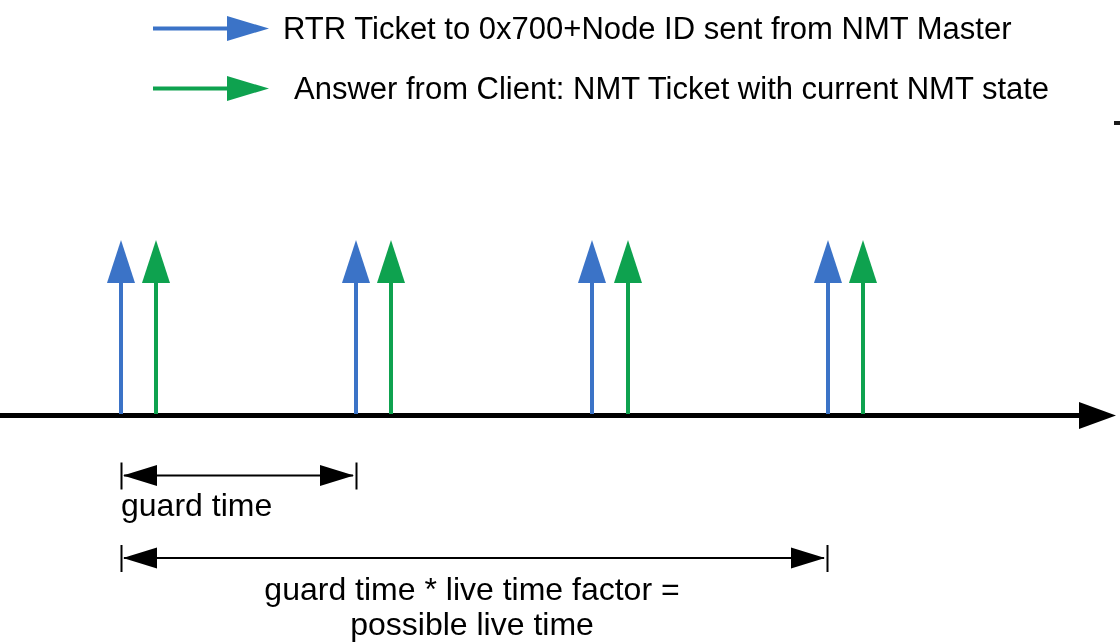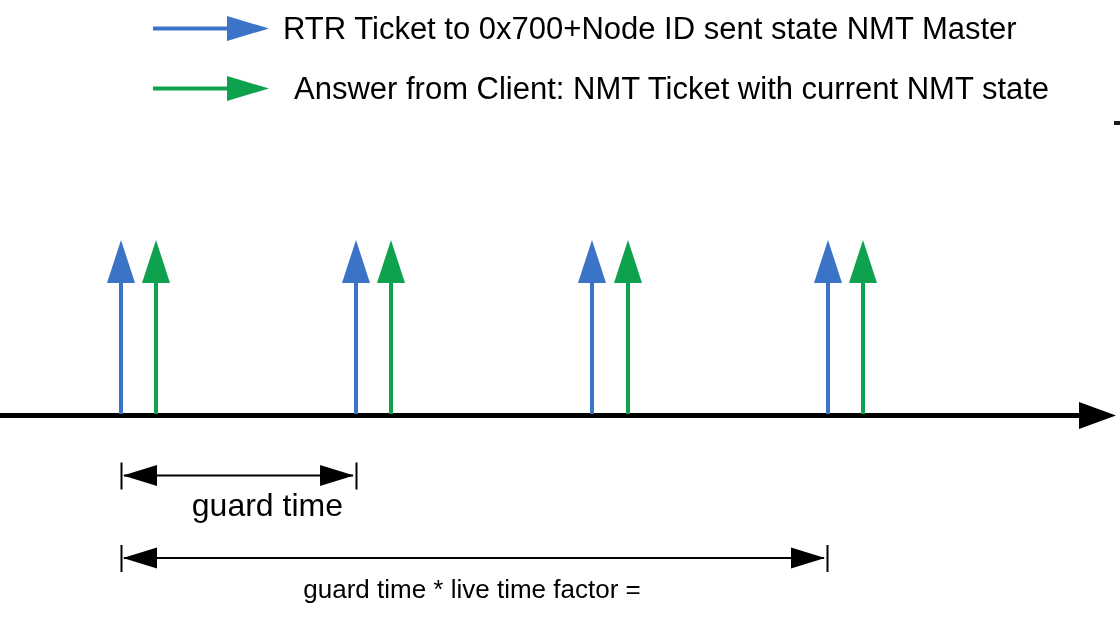--- a/index.html
+++ b/index.html
@@ -9,24 +9,24 @@
     height: 642px;
     background: #ffffff;
     overflow: hidden;
     font-family: "Liberation Sans", sans-serif;
     color: #000;
   }
   #diagram-svg { position: absolute; left: 0; top: 0; }
   .label { position: absolute; white-space: nowrap; }
   #legend-rtr-label    { left: 283px; top: 12px;  font-size: 31px; line-height: 34px; }
   #legend-answer-label { left: 294px; top: 72px;  font-size: 31px; line-height: 34px; }
-  #guard-time-label    { left: 115px; top: 488px; width: 228px; text-align: right;
+  #guard-time-label    { left: 121px; top: 488px; width: 228px; text-align: left;
                          font-size: 32px; line-height: 34px; }
   #live-time-label     { left: 172px; top: 572px; width: 600px; text-align: center;
-                         font-size: 26px; line-height: 35px; white-space: normal; }
+                         font-size: 32px; line-height: 35px; white-space: normal; }
   .rtr-stroke    { stroke: var(--rtr-blue); }
   .rtr-fill      { fill:   var(--rtr-blue); }
   .answer-stroke { stroke: var(--answer-green); }
   .answer-fill   { fill:   var(--answer-green); }
 </style>
 </head>
 <body>
 
 <div id="canvas">
 
@@ -91,20 +91,21 @@
         <line x1="121.5" y1="545" x2="121.5" y2="572" stroke="#000000" stroke-width="2"></line>
         <line x1="827.5" y1="545" x2="827.5" y2="572" stroke="#000000" stroke-width="2"></line>
         <line x1="124" y1="558" x2="824" y2="558" stroke="#000000" stroke-width="2"></line>
         <polygon points="123,558 157,547.5 157,568.5" fill="#000000"></polygon>
         <polygon points="825,558 791,547.5 791,568.5" fill="#000000"></polygon>
       </g>
 
     <rect x="1114" y="121" width="6" height="4" fill="#1b1b1b"></rect>
   </svg>
 
-  <div class="label" id="legend-rtr-label">RTR Ticket to 0x700+Node ID sent state NMT Master</div>
+  <div class="label" id="legend-rtr-label">RTR Ticket to 0x700+Node ID sent from NMT Master</div>
   <div class="label" id="legend-answer-label">Answer from Client: NMT Ticket with current NMT state</div>
   <div class="label" id="guard-time-label">guard time</div>
   <div class="label" id="live-time-label">
     <div>guard time * live time factor =</div>
+    <div>possible live time</div>
   </div>
 
 </div>
 
 </body></html>

